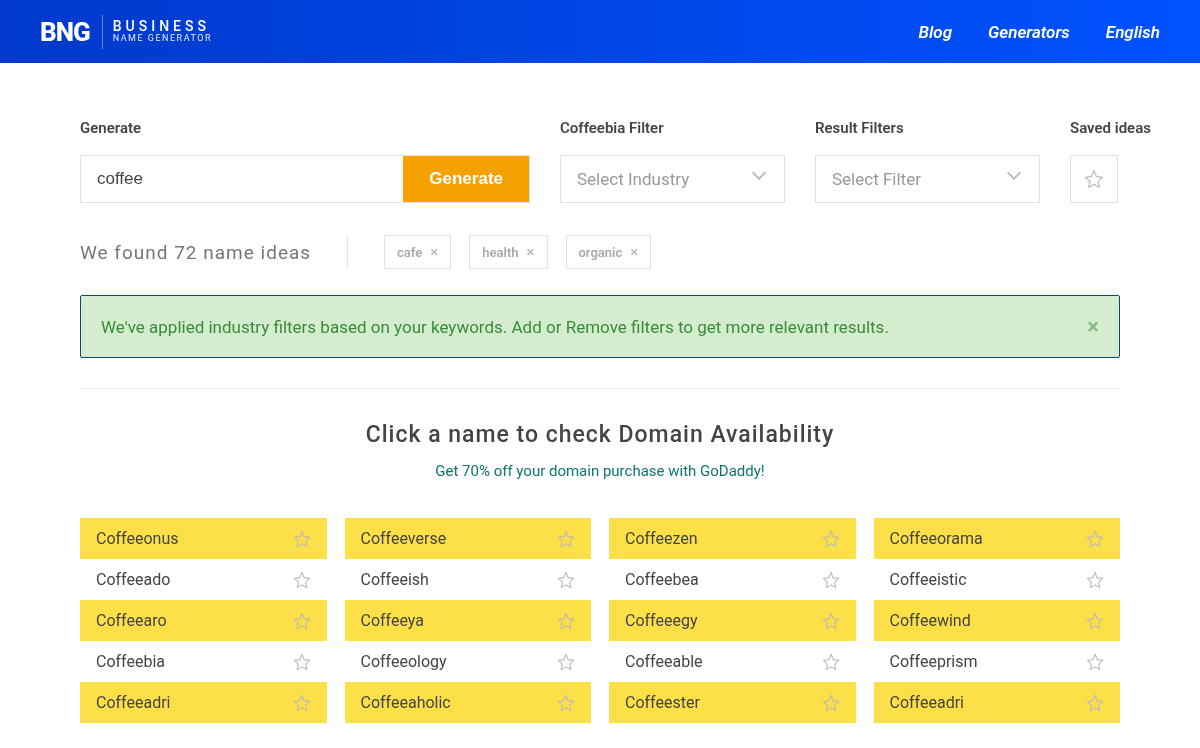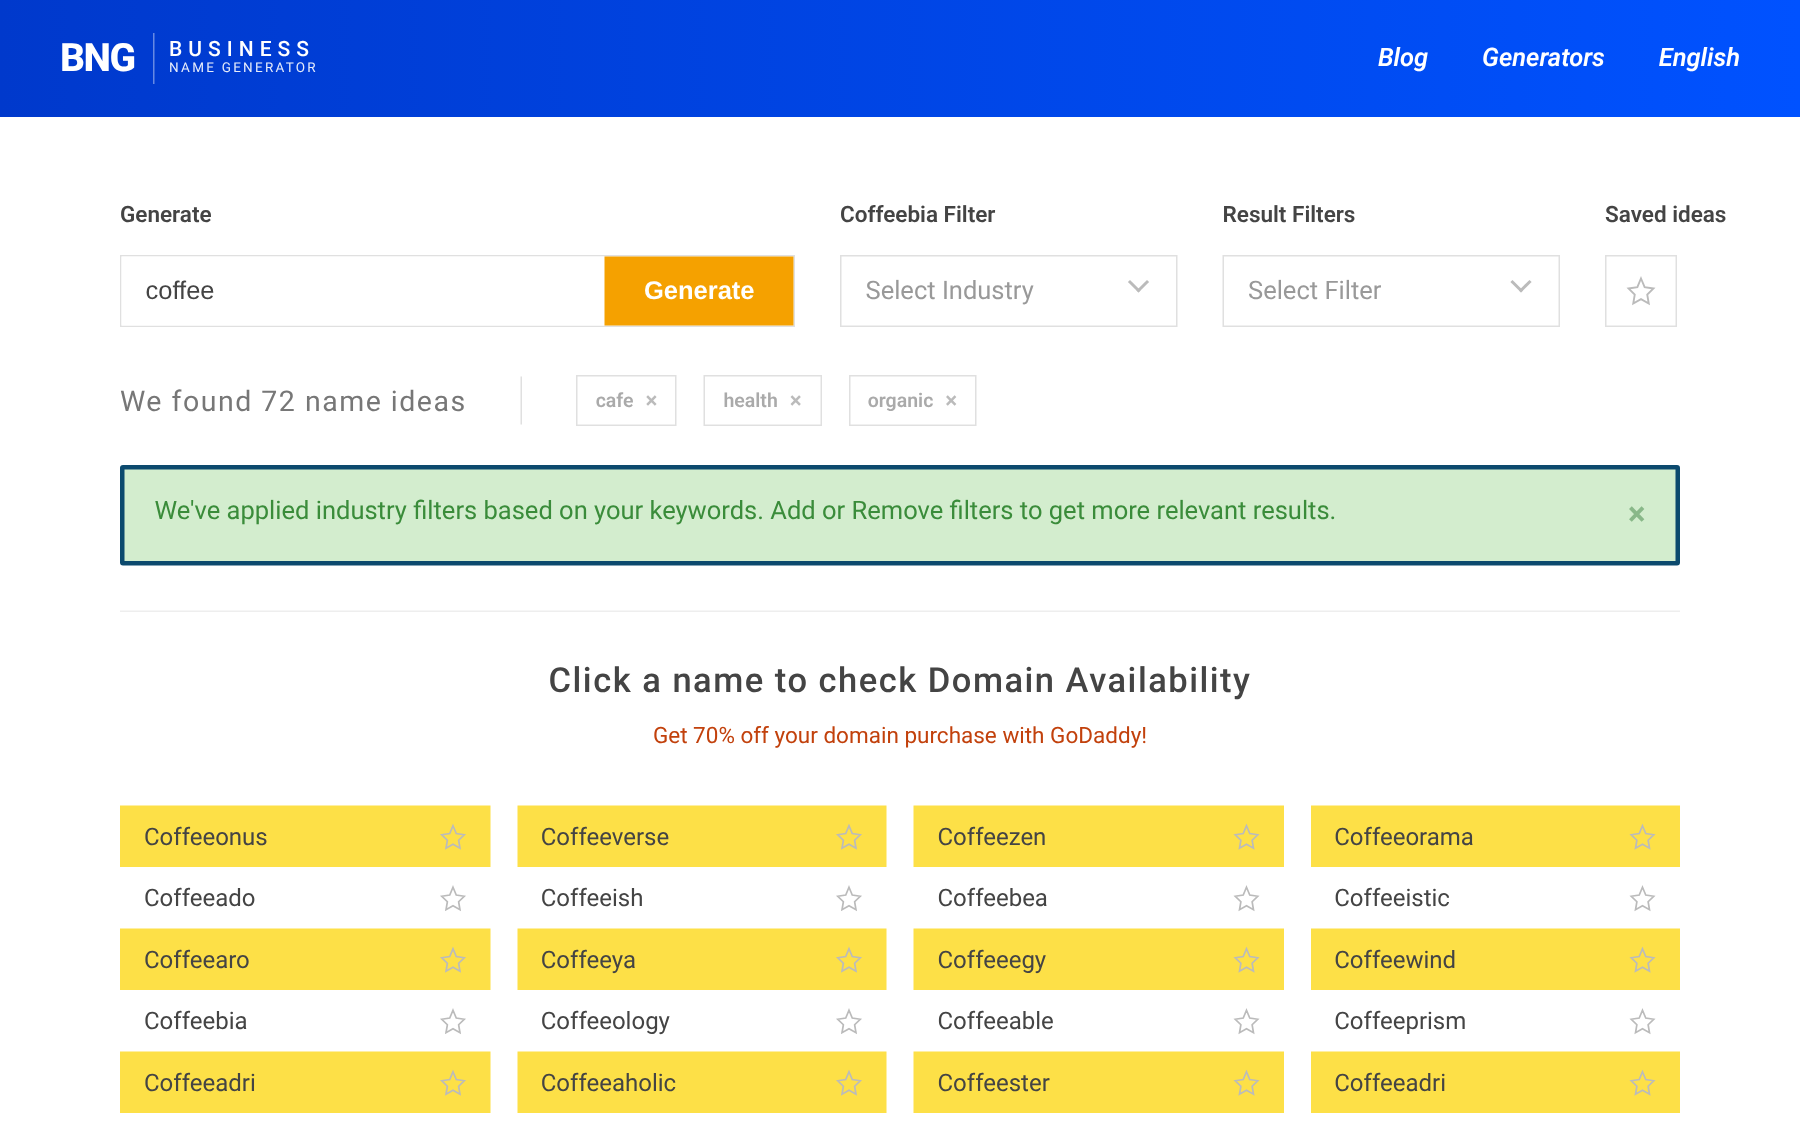--- a/index.html
+++ b/index.html
@@ -1,18 +1,18 @@
 <!DOCTYPE html>
 <html><head>
 <meta charset="utf-8">
 <style>
 * { margin: 0; padding: 0; box-sizing: border-box; }
 body { font-family: -apple-system, BlinkMacSystemFont, "Segoe UI", Roboto, Arial, sans-serif; background: #fff; color: #333; }
 
-.header { background: linear-gradient(90deg, #0039cc 0%, #0052ff 100%); height: 78px; display: flex; align-items: center; justify-content: space-between; padding: 0 40px; gap: 24px; }
+.header { background: linear-gradient(90deg, #0039cc 0%, #0052ff 100%); height: 63px; display: flex; align-items: center; justify-content: space-between; padding: 0 40px; gap: 24px; }
 .logo { display: flex; align-items: center; color: #fff; }
 .logo-mark { font-weight: 800; font-size: 26px; letter-spacing: -1px; margin-right: 8px; }
 .logo-divider { width: 1px; height: 34px; background: rgba(255,255,255,0.4); margin: 0 10px 0 4px; }
 .logo-text { display: flex; flex-direction: column; line-height: 1.1; }
 .logo-biz { font-size: 14px; letter-spacing: 4px; font-weight: 500; }
 .logo-sub { font-size: 9px; letter-spacing: 1.5px; opacity: 0.9; }
 .nav { display: flex; gap: 36px; }
 .nav a { color: #fff; text-decoration: none; font-size: 17px; font-weight: 600; font-style: italic; }
 
 .container { max-width: 1120px; margin: 0 auto; padding: 0 40px; }
@@ -37,29 +37,29 @@
 
 .star-svg { width: 20px; height: 20px; fill: none; stroke: #bbb; stroke-width: 1.5; }
 
 .results-bar { display: flex; align-items: center; margin-top: 32px; gap: 24px; }
 .results-count { font-size: 19px; color: #777; letter-spacing: 1px; }
 .bar-divider { width: 1px; height: 32px; background: #e0e0e0; margin: 0 12px; }
 .chips { display: flex; gap: 18px; }
 .chip { border: 1px solid #e0e0e0; padding: 7px 12px; display: flex; align-items: center; gap: 8px; font-size: 13px; color: #aaa; font-weight: 600; cursor: pointer; }
 .chip-x { font-size: 15px; color: #bbb; }
 
-.alert { background: #d3edce; border: 3px solid #0c4a6e; padding: 18px 20px; margin-top: 26px; display: flex; justify-content: space-between; border-radius: 2px; }
+.alert { background: #d3edce; border: 1px solid #0c4a6e; padding: 18px 20px; margin-top: 26px; display: flex; align-items: center; justify-content: space-between; border-radius: 2px; }
 .alert-text { color: #3a8c3a; font-size: 17px; }
 .alert-close { color: #89b889; font-size: 22px; cursor: pointer; font-weight: bold; }
 
 .hr { border: none; border-top: 1px solid #eee; margin-top: 30px; }
 
 .domain-head { text-align: center; margin-top: 32px; }
 .domain-title { font-size: 23px; color: #444; letter-spacing: 1px; font-weight: 500; }
-.domain-sub { color: #c2410c; font-size: 15px; margin-top: 14px; cursor: pointer; }
+.domain-sub { color: #0f766e; font-size: 15px; margin-top: 14px; cursor: pointer; }
 
 .grid { display: grid; grid-template-columns: repeat(4, 1fr); gap: 0 18px; margin-top: 38px; }
 .name-item { display: flex; align-items: center; justify-content: space-between; height: 41px; padding: 0 16px; cursor: pointer; font-size: 16px; color: #444; }
 .name-item.shade { background: #fde047; }
 .name-item .star-svg { width: 18px; height: 18px; }
 </style>
 </head>
 <body>
 
 <div class="header">

